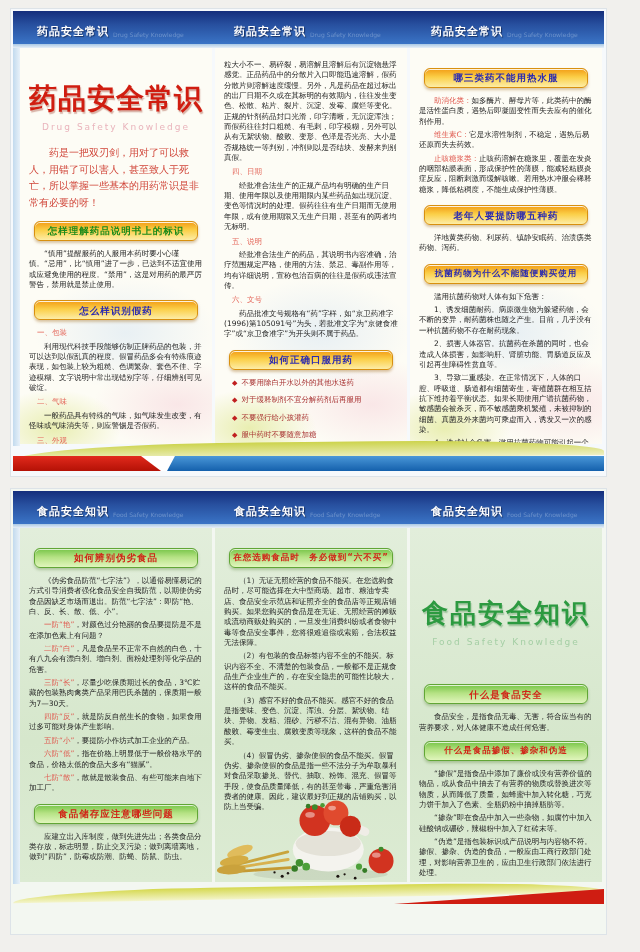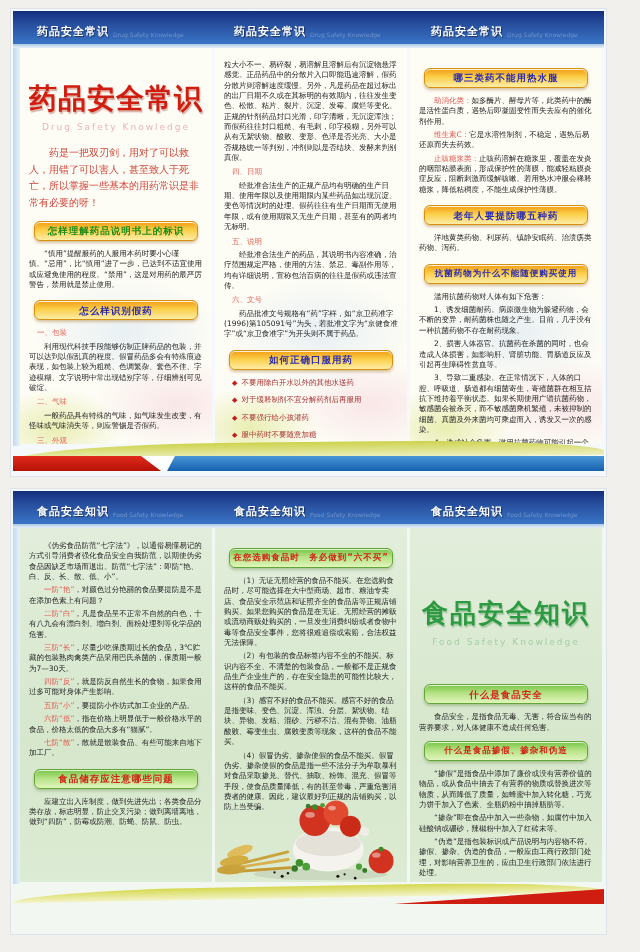--- a/index.html
+++ b/index.html
@@ -200,20 +200,21 @@
       <span class="hdr-title">食品安全知识</span>
       <span class="hdr-sub">Food Safety Knowledge</span>
     </div>
   </div>
   <div class="hdr-strip"></div>
   <div class="edge"></div>
 
   <div class="cols">
 
     <div class="panel">
+      <div class="pill pill-green">如何辨别伪劣食品</div>
       <p class="para">《伪劣食品防范“七字法”》，以通俗易懂易记的方式引导消费者强化食品安全自我防范，以期使伪劣食品因缺乏市场而退出。防范“七字法”：即防“艳、白、反、长、散、低、小”。</p>
       <p class="para"><span class="lead">一防“艳”</span><span>，对颜色过分艳丽的食品要提防是不是在添加色素上有问题？</span></p>
       <p class="para"><span class="lead">二防“白”</span><span>，凡是食品呈不正常不自然的白色，十有八九会有漂白剂、增白剂、面粉处理剂等化学品的危害。</span></p>
       <p class="para"><span class="lead">三防“长”</span><span>，尽量少吃保质期过长的食品，3℃贮藏的包装熟肉禽类产品采用巴氏杀菌的，保质期一般为7—30天。</span></p>
       <p class="para"><span class="lead">四防“反”</span><span>，就是防反自然生长的食物，如果食用过多可能对身体产生影响。</span></p>
       <p class="para"><span class="lead">五防“小”</span><span>，要提防小作坊式加工企业的产品。</span></p>
       <p class="para"><span class="lead">六防“低”</span><span>，指在价格上明显低于一般价格水平的食品，价格太低的食品大多有“猫腻”。</span></p>
       <p class="para"><span class="lead">七防“散”</span><span>，散就是散装食品、有些可能来自地下加工厂。</span></p>
       <div class="pill pill-green">食品储存应注意哪些问题</div>
       <p class="para">应建立出入库制度，做到先进先出；各类食品分类存放，标志明显，防止交叉污染；做到离墙离地，做到“四防”，防霉或防潮、防蝇、防鼠、防虫。</p>

